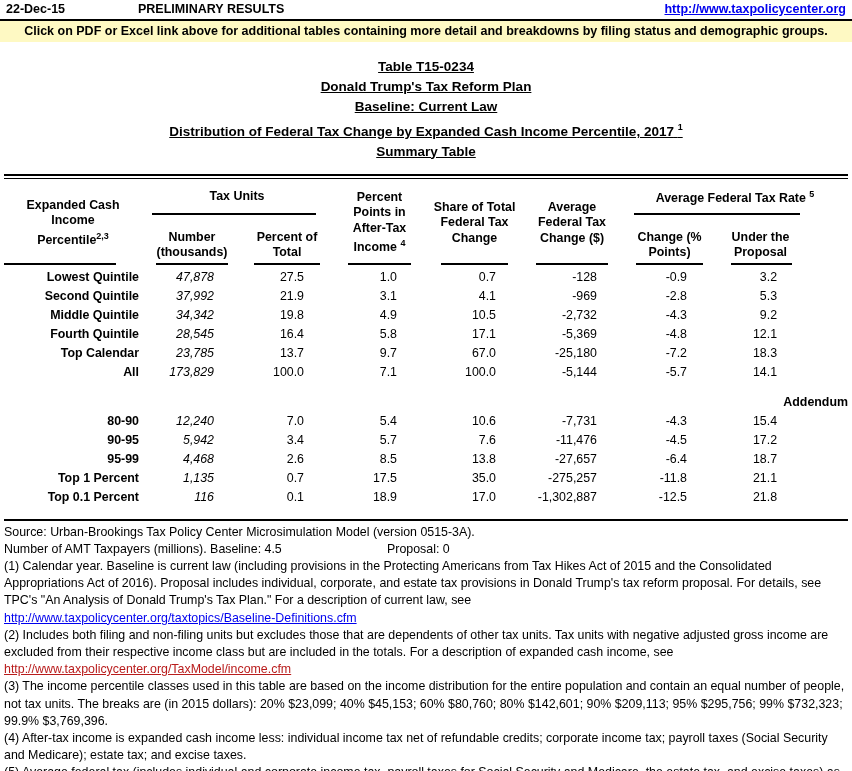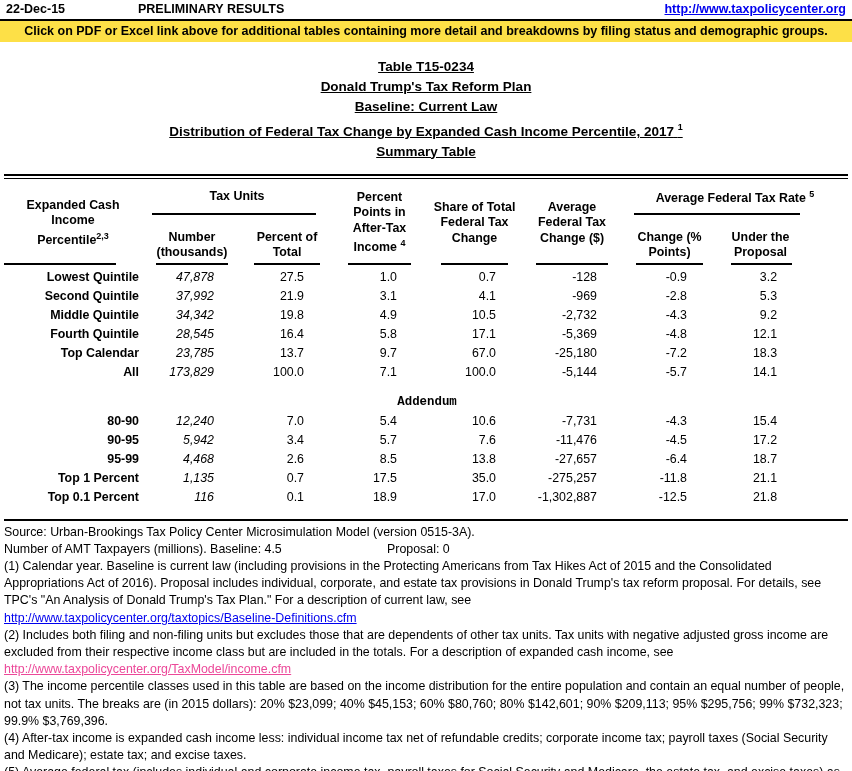--- a/index.html
+++ b/index.html
@@ -41,39 +41,39 @@
   .c-prop .ul{left:14px;right:56px;}
   .c-prop .hwrap{padding-right:44px;}
   tr.hr1 th{height:36px;}
   tr.row2 th{height:46px;}
   td{height:19px;line-height:16px;padding:0;}
   td.stub{font-weight:bold;text-align:right;padding-right:3px;}
   td.num{text-align:right;}
   td.n1{padding-right:28px;font-style:italic;} td.n2{padding-right:28px;text-align:right;} td.n3{padding-right:30px;}
   td.n4{padding-right:26px;} td.n5{padding-right:25px;} td.n6{padding-right:30px;}
   td.n7{padding-right:71px;}
-  td.addendum{font-weight:bold;text-align:center;padding-left:2px;font-family:Liberation Mono, monospace;}
+  td.addendum{font-weight:bold;text-align:right;padding-left:2px;}
   .botrule{height:2px;background:#000;margin-top:6px;}
   
   .notes{margin:3px 4px 0 4px;width:845px;font-size:12.4px;line-height:17.2px;}
   .amtline{display:flex;}
   .amtline .amt-left{width:383px;}
   .note p{margin:0;}
 </style>
 </head>
 <body>
 
 <div class="topbar">
   <span class="date">22-Dec-15</span>
   <span class="prelim">PRELIMINARY RESULTS</span>
   <a class="doclink" href="#" style="color: rgb(0, 0, 238);">http://www.taxpolicycenter.org</a>
 </div>
 <div class="toprule"></div>
 
-<div class="banner" style="background: #fde047;">
+<div class="banner" style="background: #fef9c3;">
   <span>Click on PDF or Excel link above for additional tables containing more detail and breakdowns by filing status and demographic groups.</span>
 </div>
 
 <div class="titleblock">
   <div>Table T15-0234</div>
   <div>Donald Trump's Tax Reform Plan</div>
   <div>Baseline: Current Law</div>
   <div><span>Distribution of Federal Tax Change by Expanded Cash Income Percentile, 2017</span> <sup>1</sup></div>
   <div>Summary Table</div>
 </div>
@@ -285,21 +285,21 @@
     <span class="amt-left">Number of AMT Taxpayers (millions).  Baseline: 4.5</span>
     <span>Proposal: 0</span>
   </div>
   <div class="note">
       <p>(1) Calendar year. Baseline is current law (including provisions in the Protecting Americans from Tax Hikes Act of 2015 and the Consolidated Appropriations Act of 2016). Proposal includes individual, corporate, and estate tax provisions in Donald Trump's tax reform proposal. For details, see TPC's "An Analysis of Donald Trump's Tax Plan." For a description of current law, see</p>
     </div>
   <div class="note"><a class="notelink" href="#" style="color: rgb(0, 0, 238);">http://www.taxpolicycenter.org/taxtopics/Baseline-Definitions.cfm</a></div>
   <div class="note">
       <p>(2) Includes both filing and non-filing units but excludes those that are dependents of other tax units. Tax units with negative adjusted gross income are excluded from their respective income class but are included in the totals. For a description of expanded cash income, see</p>
     </div>
-  <div class="note"><a class="notelink" href="#" style="color: #ec4899;">http://www.taxpolicycenter.org/TaxModel/income.cfm</a></div>
+  <div class="note"><a class="notelink" href="#" style="color: #b91c1c;">http://www.taxpolicycenter.org/TaxModel/income.cfm</a></div>
   <div class="note">
       <p>(3) The income percentile classes used in this table are based on the income distribution for the entire population and contain an equal number of people, not tax units. The breaks are (in 2015 dollars): 20% $23,099; 40% $45,153; 60% $80,760; 80% $142,601; 90% $209,113; 95% $295,756; 99% $732,323; 99.9% $3,769,396.</p>
     </div>
   <div class="note">
       <p>(4) After-tax income is expanded cash income less: individual income tax net of refundable credits; corporate income tax; payroll taxes (Social Security and Medicare); estate tax; and excise taxes.</p>
     </div>
   <div class="note">
       <p>(5) Average federal tax (includes individual and corporate income tax, payroll taxes for Social Security and Medicare, the estate tax, and excise taxes) as a percentage of average expanded cash income.</p>
     </div>
 </div>

